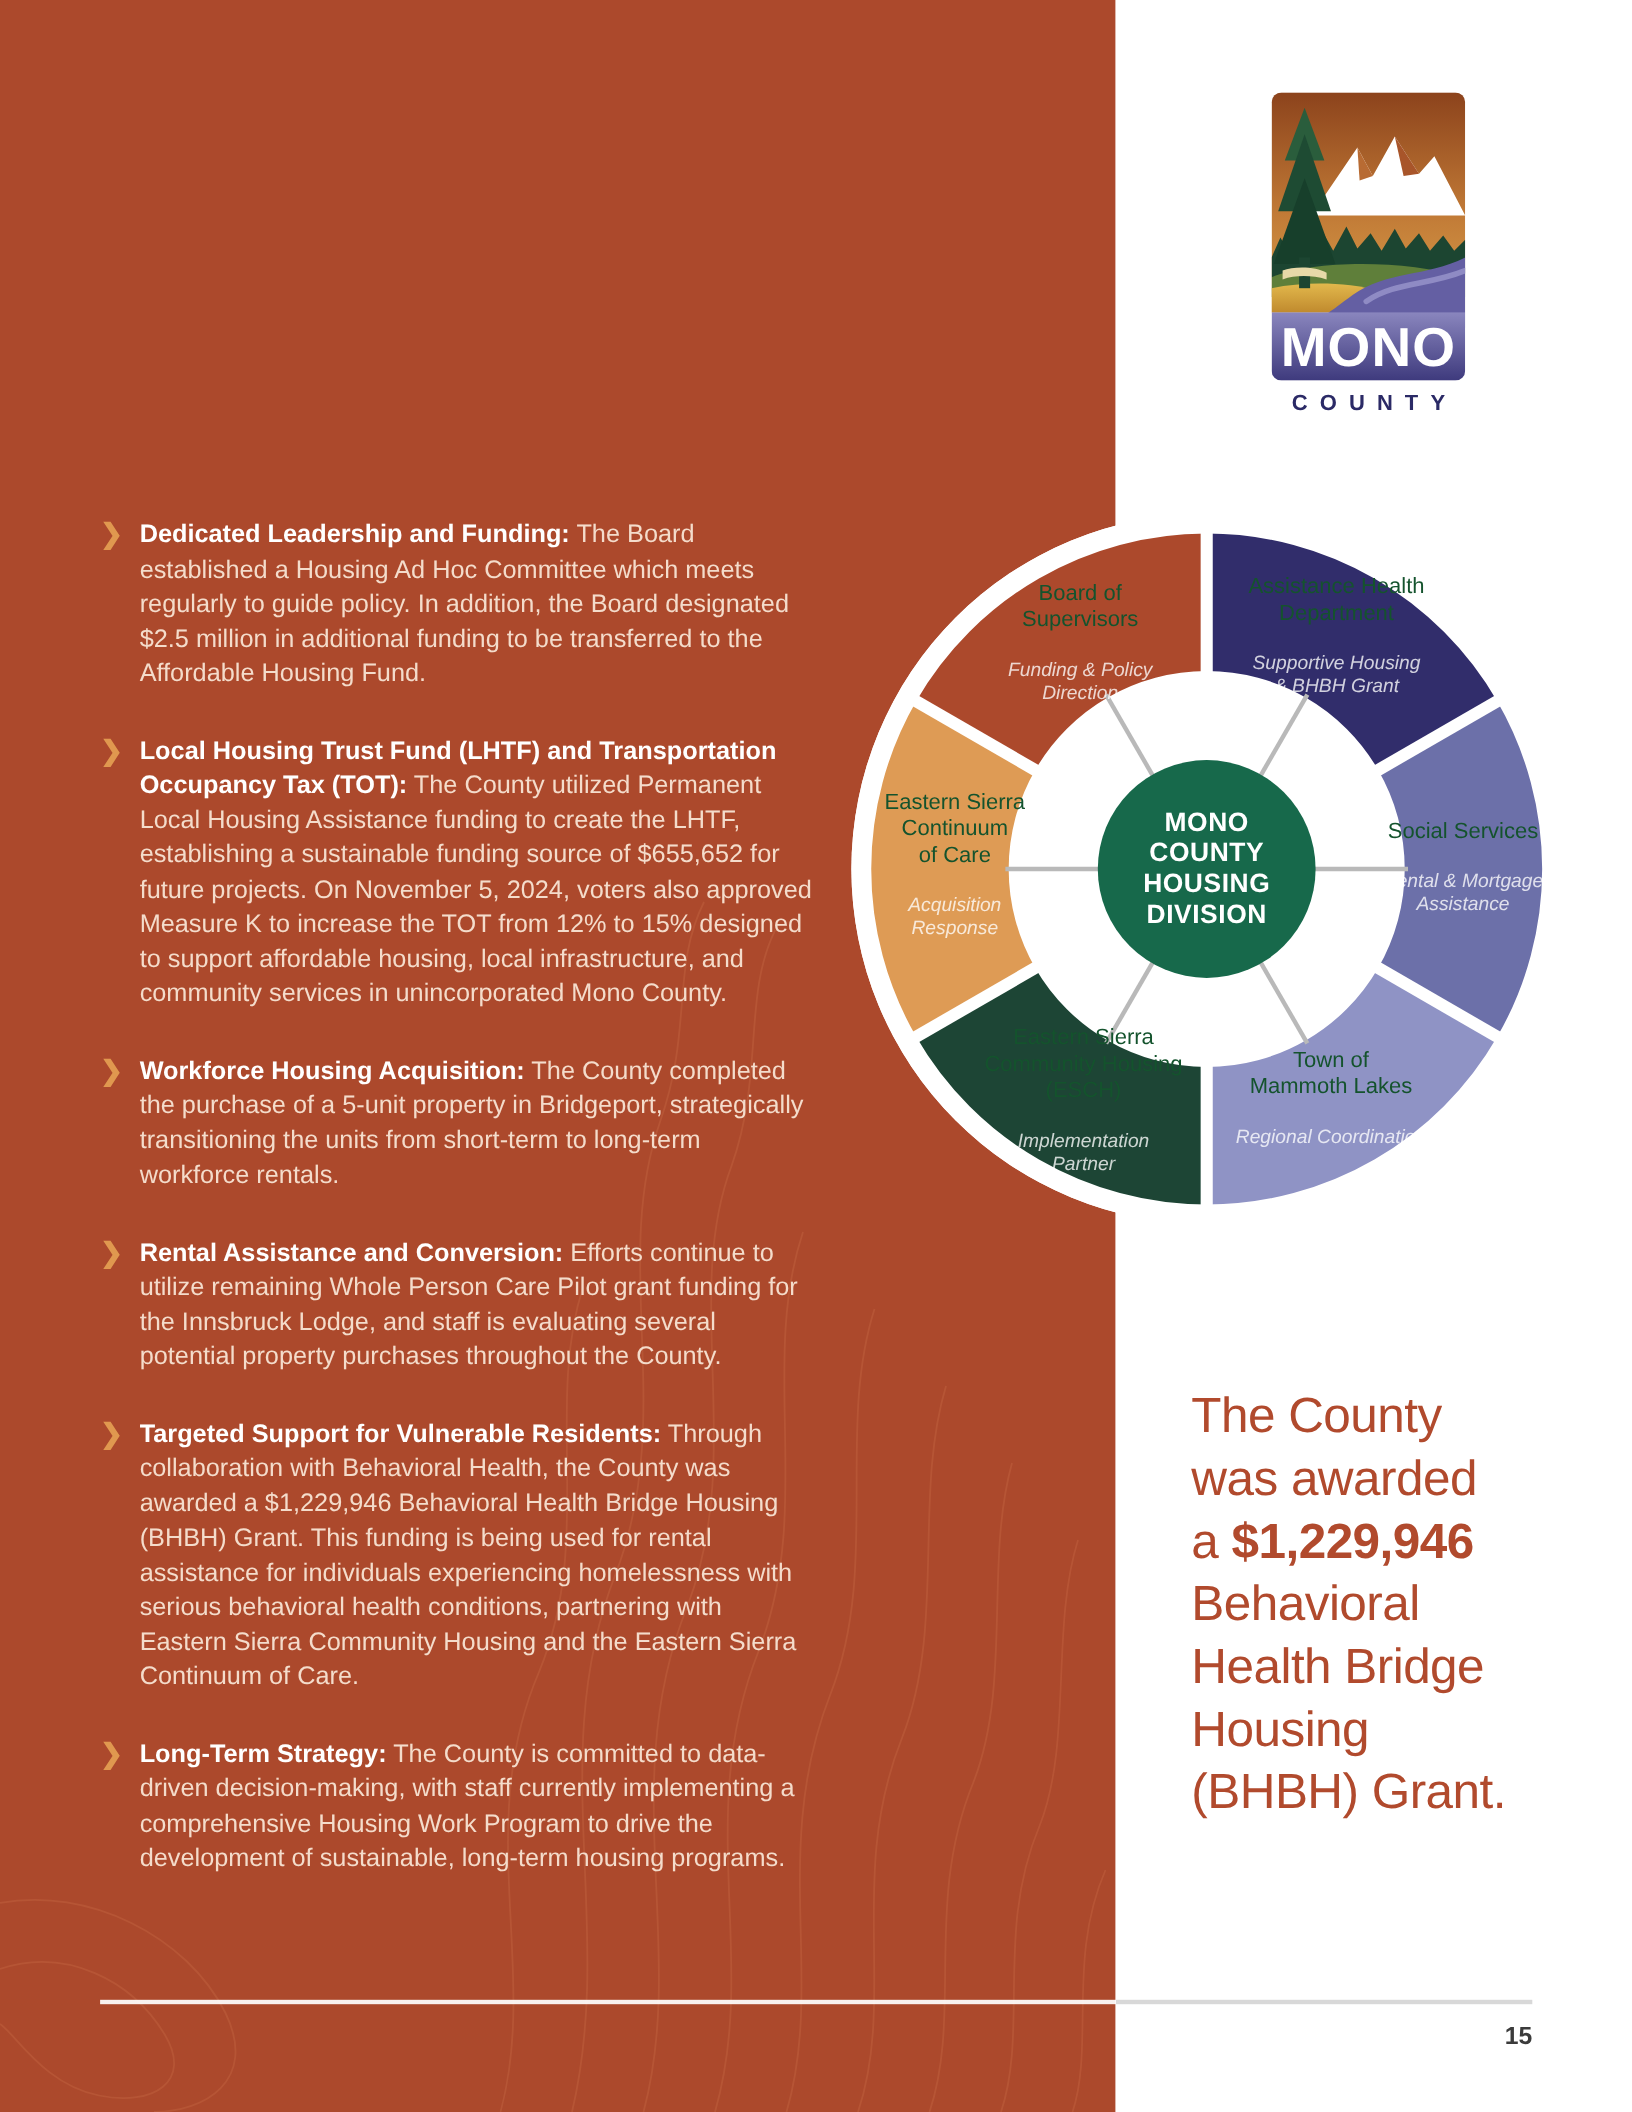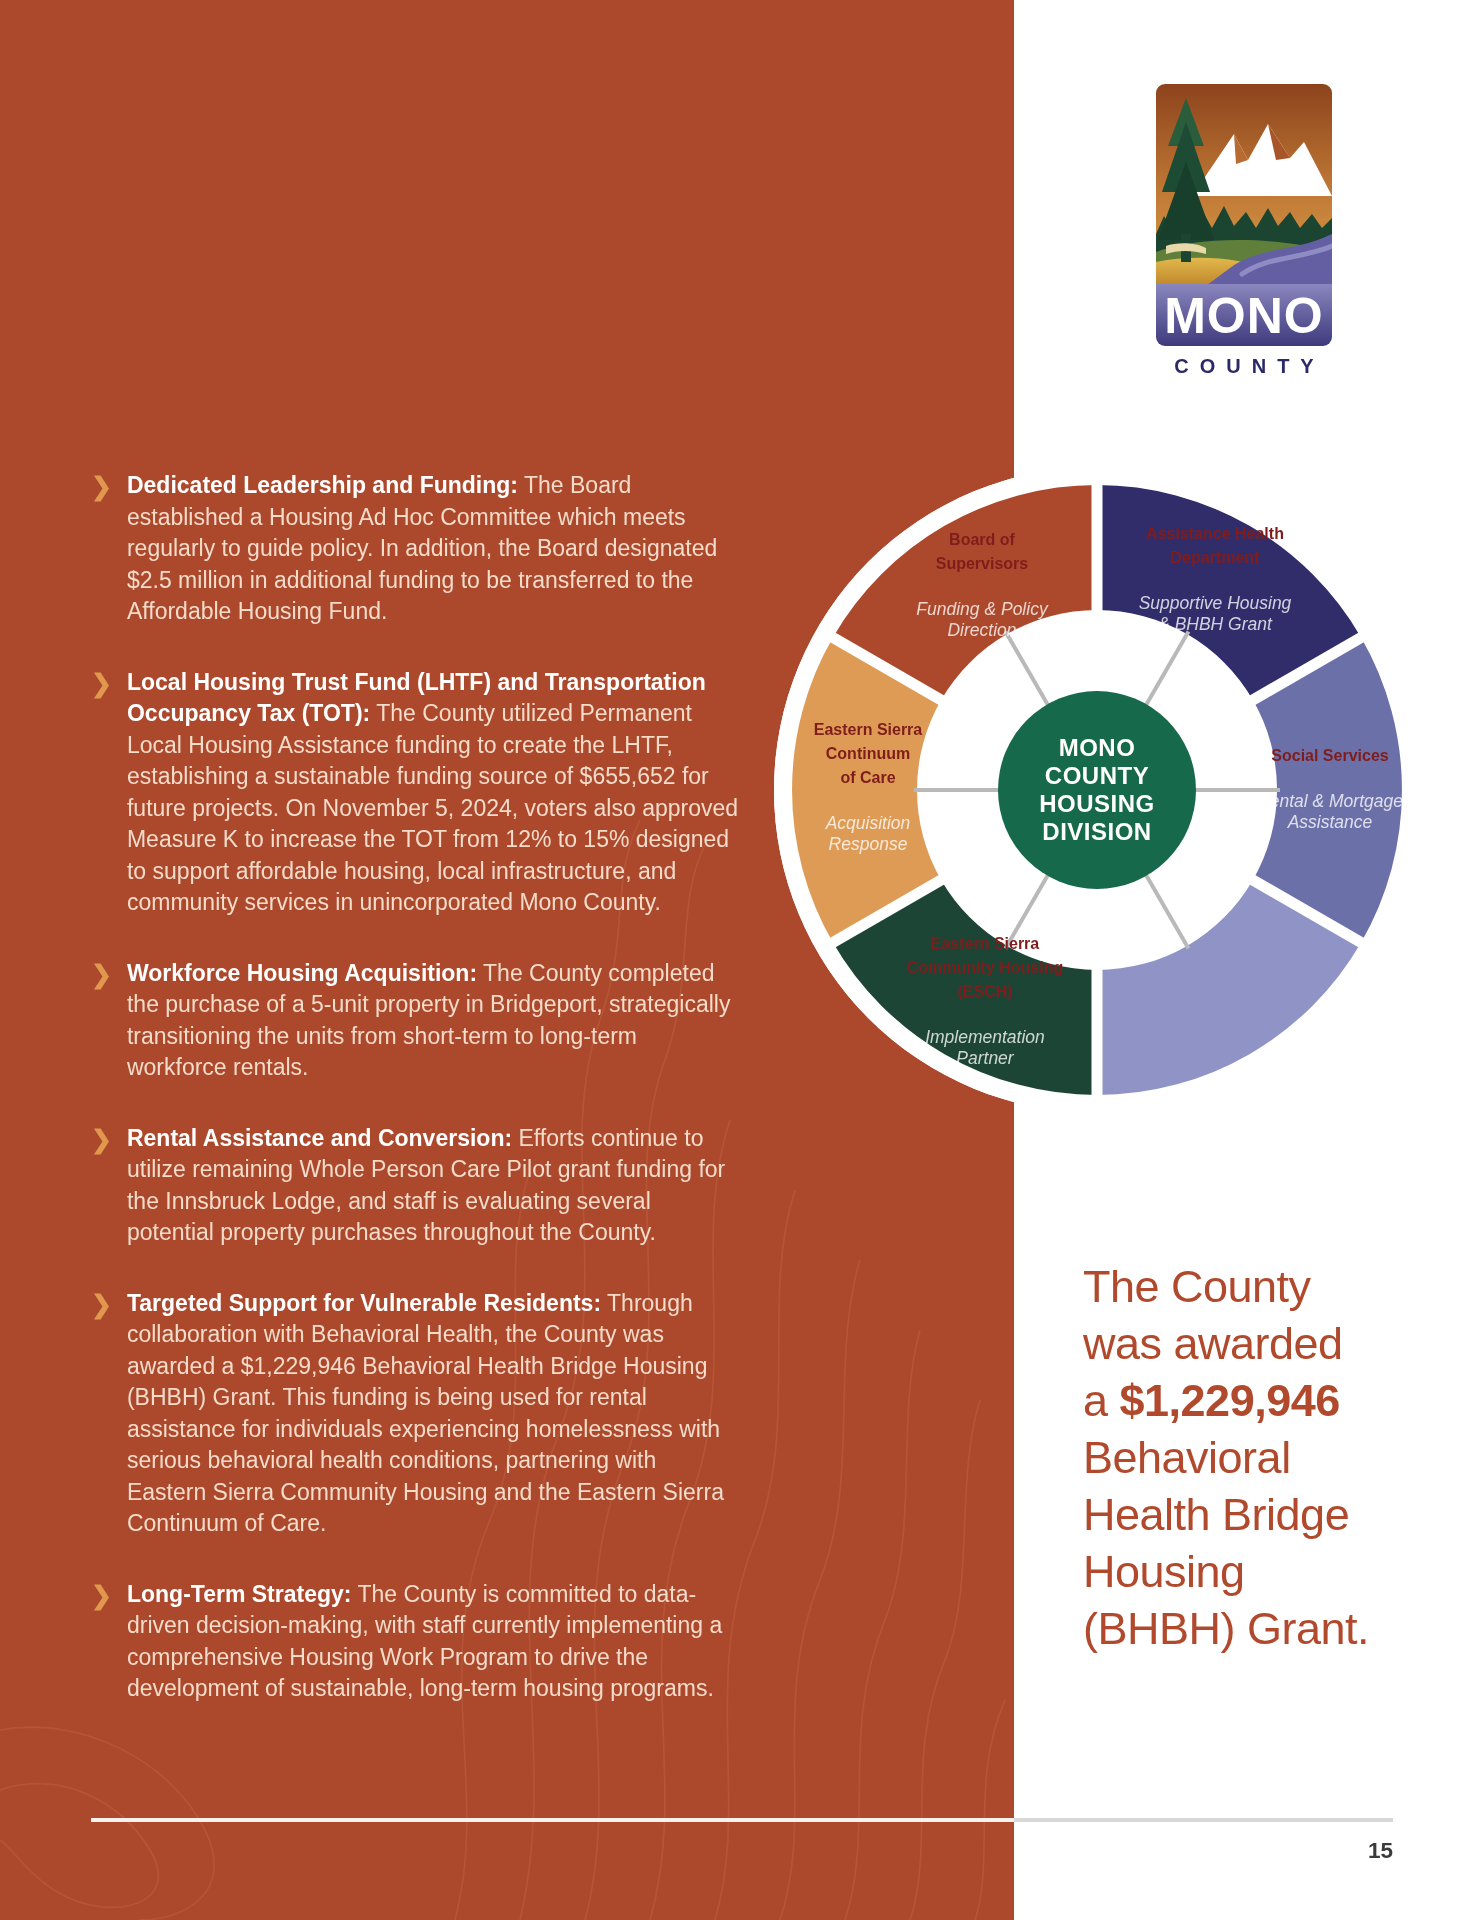--- a/index.html
+++ b/index.html
@@ -33,21 +33,21 @@
   .donut-svg{position:absolute;left:767px;top:460px;}
   .hub-label{
     position:absolute;left:1097px;top:790px;transform:translate(-50%,-50%);
     width:180px;text-align:center;color:#ffffff;font-weight:bold;
     font-size:24px;line-height:28px;letter-spacing:0.5px;white-space:pre-line;
   }
   .seg-label{
     position:absolute;transform:translate(-50%,-50%);
     width:230px;text-align:center;white-space:pre-line;
   }
-  .seg-title{color:#7f1d1d;font-weight:bold;font-size:16px;line-height:24px;}
+  .seg-title{color:#14532d;font-weight:normal;font-size:20px;line-height:24px;}
   .seg-sub{color:rgba(255,255,255,0.78);font-size:17.5px;line-height:21px;margin-top:5px;font-style:italic;}
 
   .pull-quote{
     position:absolute;left:1083px;top:1258px;width:345px;
     color:#B14A2D;font-size:45px;line-height:57px;letter-spacing:-0.5px;
     white-space:pre-line;
   }
   .pull-quote .amount{font-weight:bold;}
 
   .footer-rule{
@@ -207,20 +207,25 @@
     <div class="seg-title">Assistance Health
 Department</div>
     <div class="seg-sub">Supportive Housing
 &amp; BHBH Grant</div>
   </div>
   <div class="seg-label" style="left:1330px;top:788px;">
     <div class="seg-title">Social Services</div>
     <div class="seg-sub">Rental &amp; Mortgage
 Assistance</div>
   </div>
+  <div class="seg-label" style="left:1210px;top:998px;">
+    <div class="seg-title">Town of
+Mammoth Lakes</div>
+    <div class="seg-sub">Regional Coordination</div>
+  </div>
   <div class="seg-label" style="left:985px;top:1000px;">
     <div class="seg-title">Eastern Sierra
 Community Housing
 (ESCH)</div>
     <div class="seg-sub">Implementation
 Partner</div>
   </div>
   <div class="seg-label" style="left:868px;top:786px;">
     <div class="seg-title">Eastern Sierra
 Continuum

